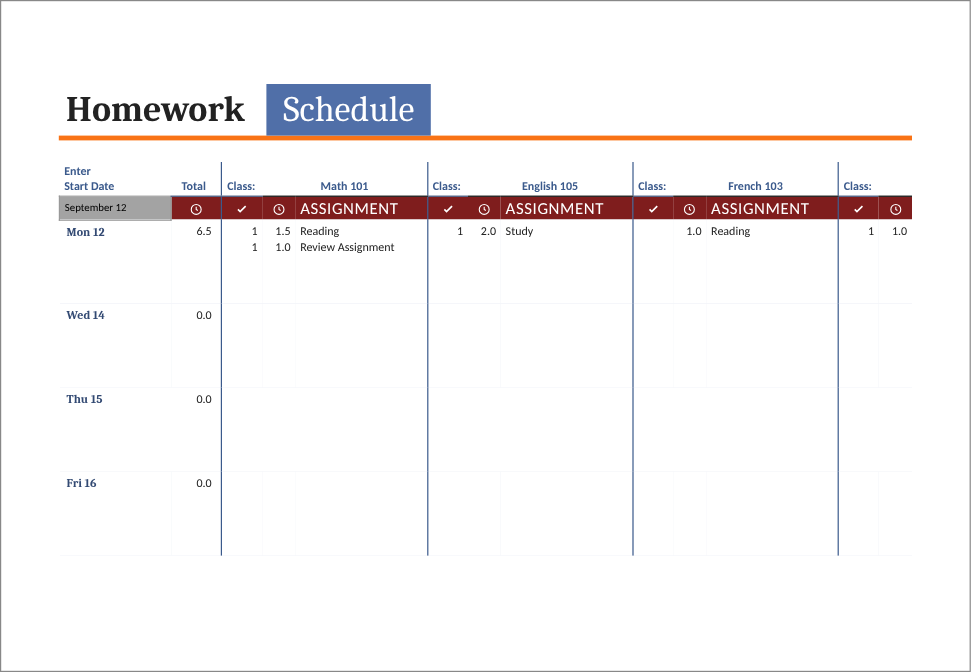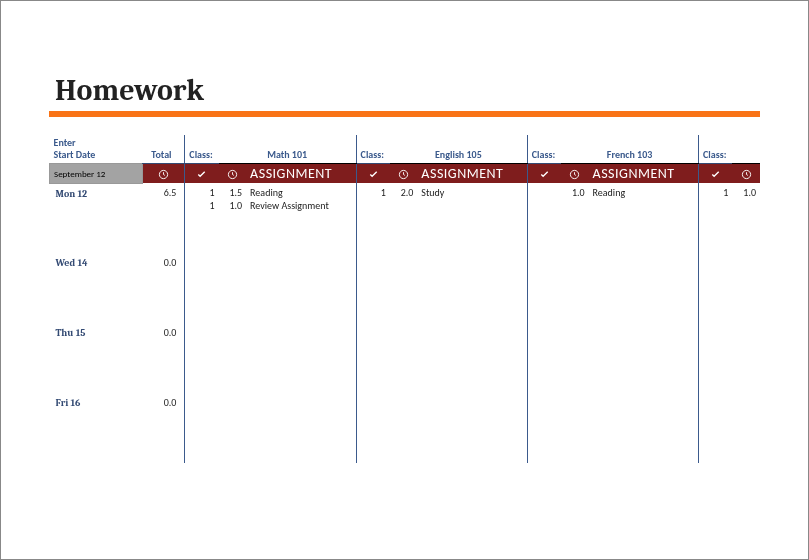--- a/index.html
+++ b/index.html
@@ -12,22 +12,22 @@
     position: relative;
     border: 1px solid #888;
   }
   .title-block {
     position: absolute;
     top: 68px;
     left: 48px;
     right: 48px;
     height: 48px;
     display: flex;
-    align-items: flex-start;
-    border-bottom: 6px solid #f97316;
+    align-items: flex-end;
+    border-bottom: 4px solid #f97316;
   }
   .title-left {
     font-family: "Cambria", Georgia, serif;
     font-size: 30px;
     font-weight: 700;
     color: #222;
     padding: 4px 18px 4px 6px;
     display: flex;
     align-items: center;
   }
@@ -106,20 +106,21 @@
   .day-total { text-align: right; font-size: 10px; padding-right: 8px !important; color: #222; }
   .num { text-align: right; font-size: 10px; color: #222; }
   .txt { text-align: left; font-size: 10px; color: #222; }
   .svg-ico { width: 11px; height: 11px; vertical-align: middle; }
 </style>
 </head>
 <body>
 
 <div class="title-block">
   <div class="title-left">Homework</div>
+  <div class="title-right">Schedule</div>
 </div>
 
 <div class="sheet">
 <table>
 <colgroup>
   <col style="width:88px">
         <col style="width:40px">
   <col style="width:24px">
         <col style="width:26px">
         <col style="width:104px">

